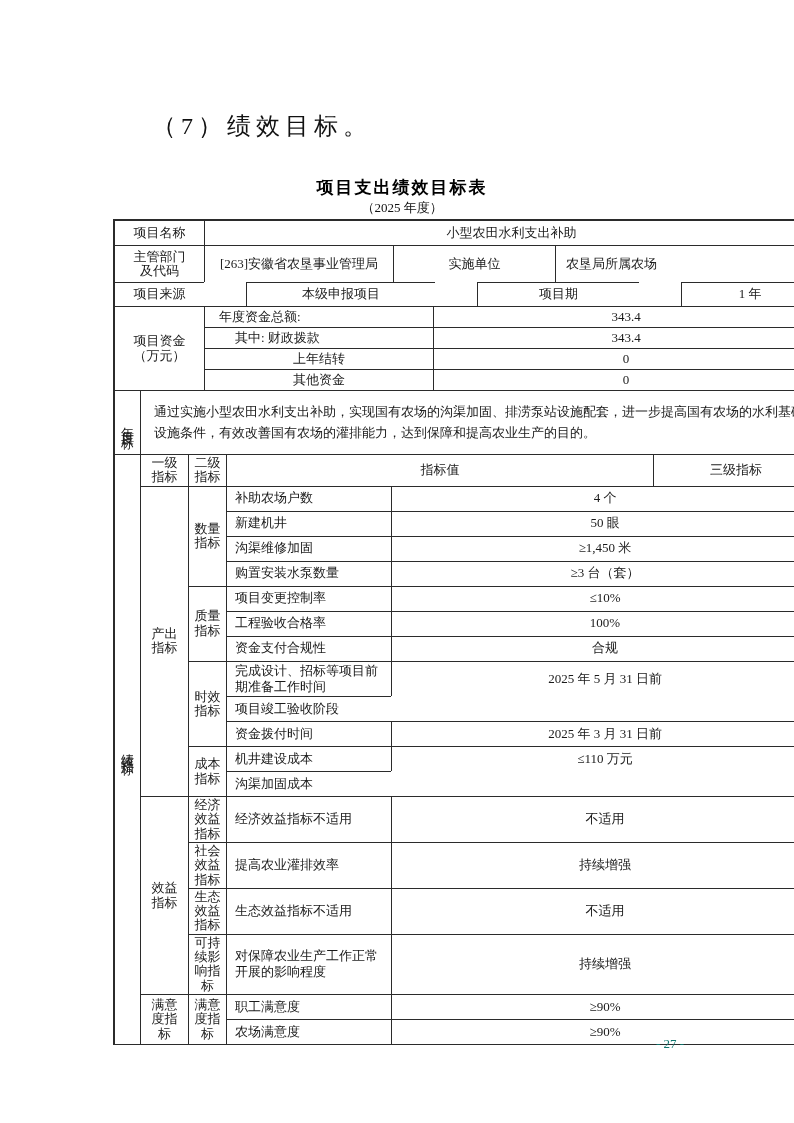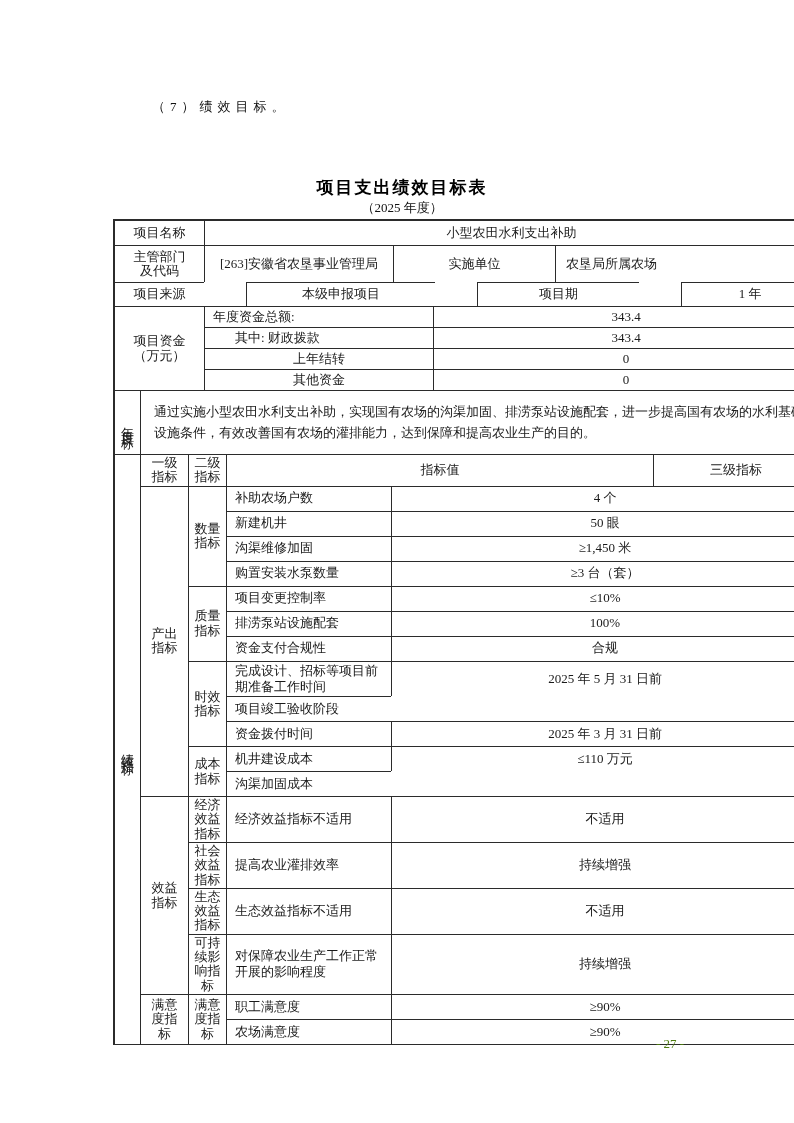--- a/index.html
+++ b/index.html
@@ -5,34 +5,34 @@
   * { box-sizing: border-box; margin: 0; padding: 0; }
   html, body { background: #ffffff; }
   body {
     width: 794px; height: 1123px;
     font-family: "Liberation Serif", "DejaVu Serif", serif;
     color: #1a1a1a;
   }
   .page { position: relative; width: 794px; height: 1123px; background: #fff; overflow: hidden; }
 
   .section-heading {
-    position: absolute; left: 152px; top: 98px;
-    font-size: 13px; letter-spacing: 5px; color: #111;
+    position: absolute; left: 152px; top: 110px;
+    font-size: 24px; letter-spacing: 5px; color: #111;
   }
   .table-title {
     position: absolute; left: 5px; top: 176px; width: 794px;
     text-align: center; font-size: 17px; font-weight: bold; letter-spacing: 2px; color: #000;
   }
   .table-subtitle {
     position: absolute; left: 5px; top: 199px; width: 794px;
     text-align: center; font-size: 13px; color: #111;
   }
   .footer-page {
     position: absolute; left: 600px; top: 1036px; width: 140px;
-    text-align: center; font-size: 13px; color: #4d7c0f;
+    text-align: center; font-size: 13px; color: #0f766e;
   }
 
   .tbl {
     position: absolute; left: 113px; top: 219px; width: 706px;
     border: 1px solid #2b2b2b;
     font-size: 13px;
   }
   .row, .grp { display: flex; align-items: stretch; }
   .gbody { flex: 1 1 auto; display: flex; flex-direction: column; min-width: 0; }
   .gbody > .row, .gbody > .grp { flex: 1 0 auto; }
@@ -65,21 +65,21 @@
   .rt1   { min-height: 25px; }
   .rt2   { min-height: 37px; }
   .rt3   { min-height: 24px; gap: 42px; }
   .rfund { min-height: 21px; }
   .rgoal { min-height: 64px; }
   .rhdr  { min-height: 30px; }
   .rleaf { min-height: 25px; }
 
   .goal-text { line-height: 1.55; padding: 4px 13px; text-align: justify; }
   .name3 { padding-left: 8px; }
-  .indent1 { padding-left: 8px; }
+  .indent1 { padding-left: 14px; }
   .indent2 { padding-left: 30px; }
   .padl10 { padding-left: 10px; }
 </style>
 </head>
 <body>
 
 <div class="page">
 
   <div class="section-heading">（7）绩效目标。</div>
   <div class="table-title">项目支出绩效目标表</div>
@@ -178,21 +178,21 @@
 
             <div class="grp">
               <div class="c w38 pre">质量
 指标</div>
               <div class="gbody">
                 <div class="row rleaf">
                   <div class="c w165 left name3">项目变更控制率</div>
                   <div class="c fx">≤10%</div>
                 </div>
                 <div class="row rleaf">
-                  <div class="c w165 left name3">排涝泵站设施配套</div>
+                  <div class="c w165 left name3">工程验收合格率</div>
                   <div class="c fx">100%</div>
                 </div>
                 <div class="row rleaf">
                   <div class="c w165 left name3">资金支付合规性</div>
                   <div class="c fx">合规</div>
                 </div>
               </div>
             </div>
 
             <div class="grp">

